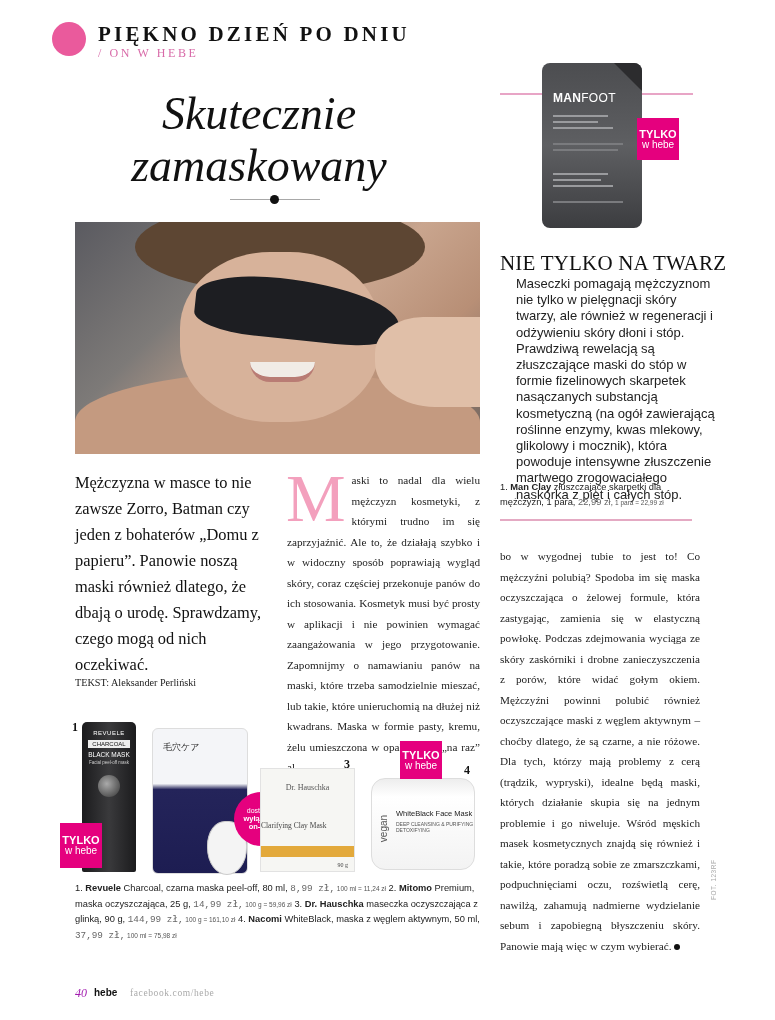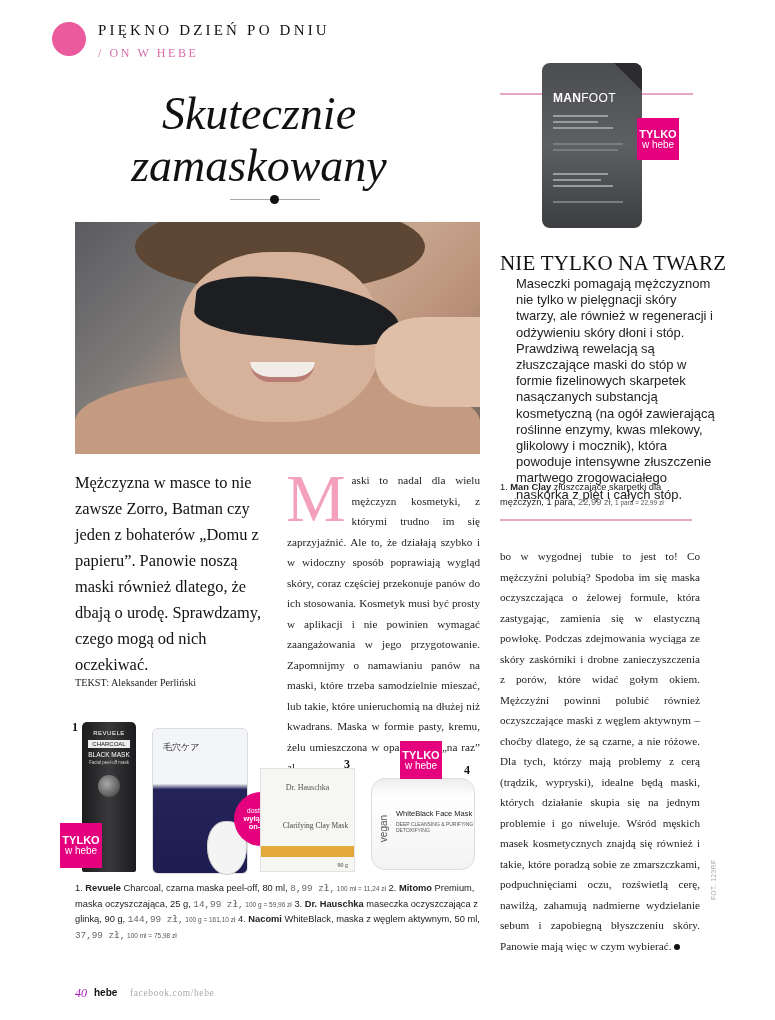--- a/index.html
+++ b/index.html
@@ -3,21 +3,21 @@
 <meta charset="utf-8">
 <style>
   * { box-sizing: border-box; margin: 0; padding: 0; }
   html, body { width: 775px; height: 1020px; background: #ffffff; overflow: hidden; }
   body { position: relative; font-family: "Liberation Serif", serif; color: #1a1a1a; }
 
   .abs { position: absolute; }
 
   
   .dot { left: 52px; top: 22px; width: 34px; height: 34px; border-radius: 50%; background: #ea5a9c; }
-  .section-title { left: 98px; top: 22px; font-size: 15px; letter-spacing: 3.2px; font-weight: normal; color: #111; }
+  .section-title { left: 98px; top: 22px; font-size: 21px; letter-spacing: 3.2px; font-weight: bold; color: #111; }
   .section-sub { left: 98px; top: 46px; font-size: 12px; letter-spacing: 2.6px; color: #d86aa8; }
 
   
   .title { left: 94px; top: 88px; width: 330px; text-align: center; font-style: italic; font-size: 46px; line-height: 52px; color: #111; }
   .title-rule { left: 230px; top: 199px; width: 90px; height: 1px; background: #a8a8a8; }
   .title-dot { left: 270px; top: 195px; width: 9px; height: 9px; border-radius: 50%; background: #111; }
 
   
   .hero { left: 75px; top: 222px; width: 405px; height: 232px; overflow: hidden; background: linear-gradient(135deg, #5a5a60 0%, #7d7a78 30%, #c9a58e 55%, #b88f76 75%, #6a625e 100%); }
   .hero .hair { position: absolute; left: 60px; top: -20px; width: 290px; height: 90px; border-radius: 50%; background: #5d4633; }
@@ -71,21 +71,21 @@
 
   .p2 { left: 152px; top: 728px; width: 96px; height: 146px; border-radius: 6px; background: linear-gradient(180deg, #f4f5f8 0%, #f4f5f8 38%, #24245a 42%, #1d1d52 100%); border: 1px solid #ddd; }
   .p2 .jp { position: absolute; left: 10px; top: 12px; font-family: "DejaVu Sans", sans-serif; font-size: 9px; color: #222; }
   .p2 .facemask { position: absolute; left: 54px; top: 92px; width: 40px; height: 54px; border-radius: 45% 45% 50% 50%; background: #f4f4f4; border: 1px solid #ccc; }
   .online-badge { left: 234px; top: 792px; width: 54px; height: 54px; border-radius: 50%; background: #e5007e; color: #fff; font-family: "Liberation Sans", sans-serif; text-align: center; display: flex; flex-direction: column; justify-content: center; line-height: 1.05; }
   .online-badge .o1 { font-size: 7px; }
   .online-badge .o2 { font-size: 7.5px; font-weight: bold; }
 
   .p3 { left: 260px; top: 768px; width: 95px; height: 104px; background: #f6f6f3; border: 1px solid #e2e2e2; font-family: "Liberation Serif", serif; color: #555; }
   .p3 .brand { position: absolute; left: 0; right: 0; top: 14px; text-align: center; font-size: 8px; }
-  .p3 .name { position: absolute; left: 0; right: 0; top: 52px; text-align: center; font-size: 7.5px; color: #444; margin-left: 16px; }
+  .p3 .name { position: absolute; left: 0; right: 0; top: 52px; font-size: 7.5px; color: #444; }
   .p3 .stripe { position: absolute; left: 0; right: 0; top: 77px; height: 11px; background: #e3a93b; }
   .p3 .w { position: absolute; right: 6px; bottom: 3px; font-size: 6px; color: #444; }
 
   .p4 { left: 371px; top: 778px; width: 104px; height: 92px; border-radius: 14px; background: linear-gradient(180deg, #ededed 0%, #ffffff 20%, #f3f3f3 100%); border: 1px solid #ddd; font-family: "Liberation Sans", sans-serif; }
   .p4 .vegan { position: absolute; left: -2px; top: 44px; transform: rotate(-90deg); font-size: 10px; color: #555; }
   .p4 .t1 { position: absolute; left: 24px; top: 30px; font-size: 7.5px; color: #222; }
   .p4 .t2 { position: absolute; left: 24px; top: 42px; font-size: 5px; color: #555; }
   .badge-p4 { left: 400px; top: 741px; width: 42px; height: 38px; }
 
   .caption { left: 75px; top: 881px; width: 405px; font-family: "Liberation Sans", sans-serif; font-size: 9.3px; line-height: 15.5px; color: #222; }

